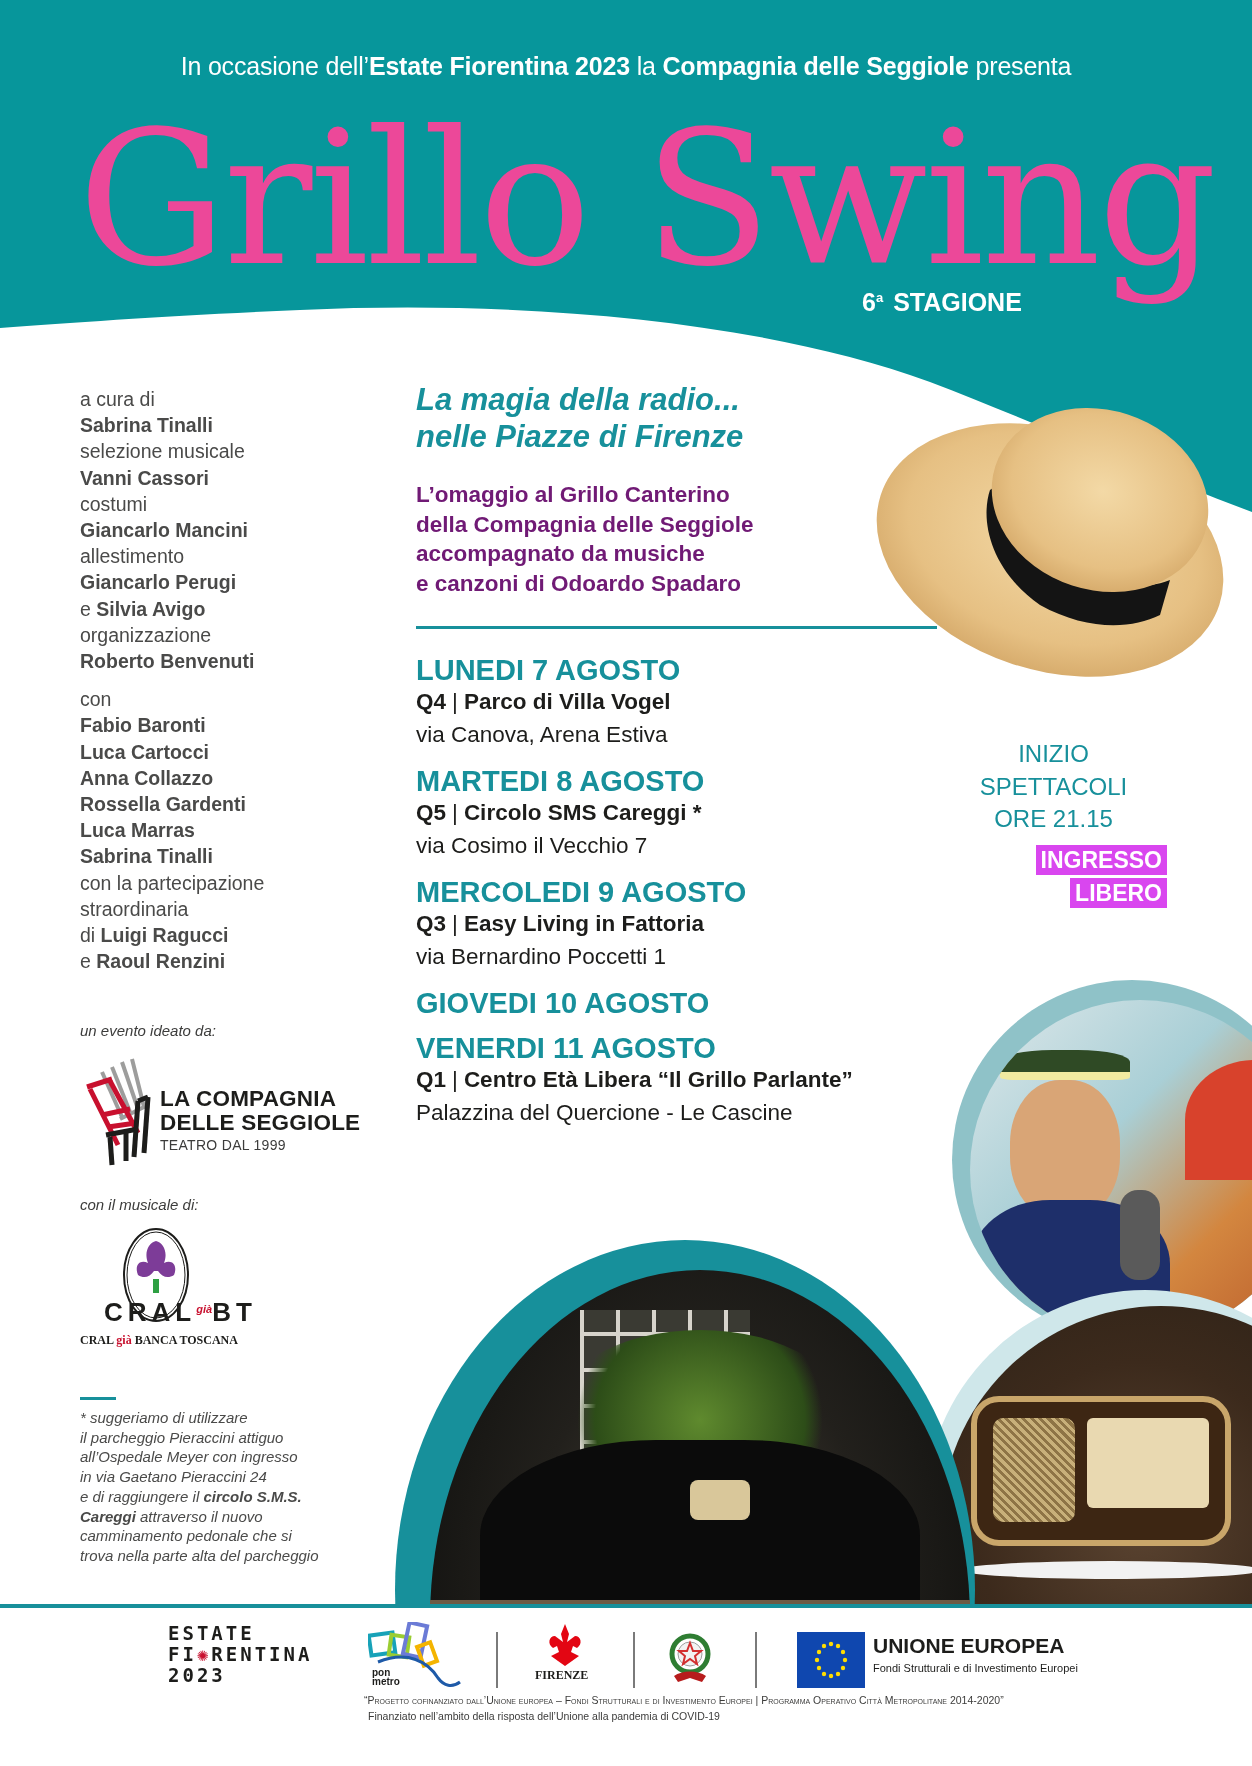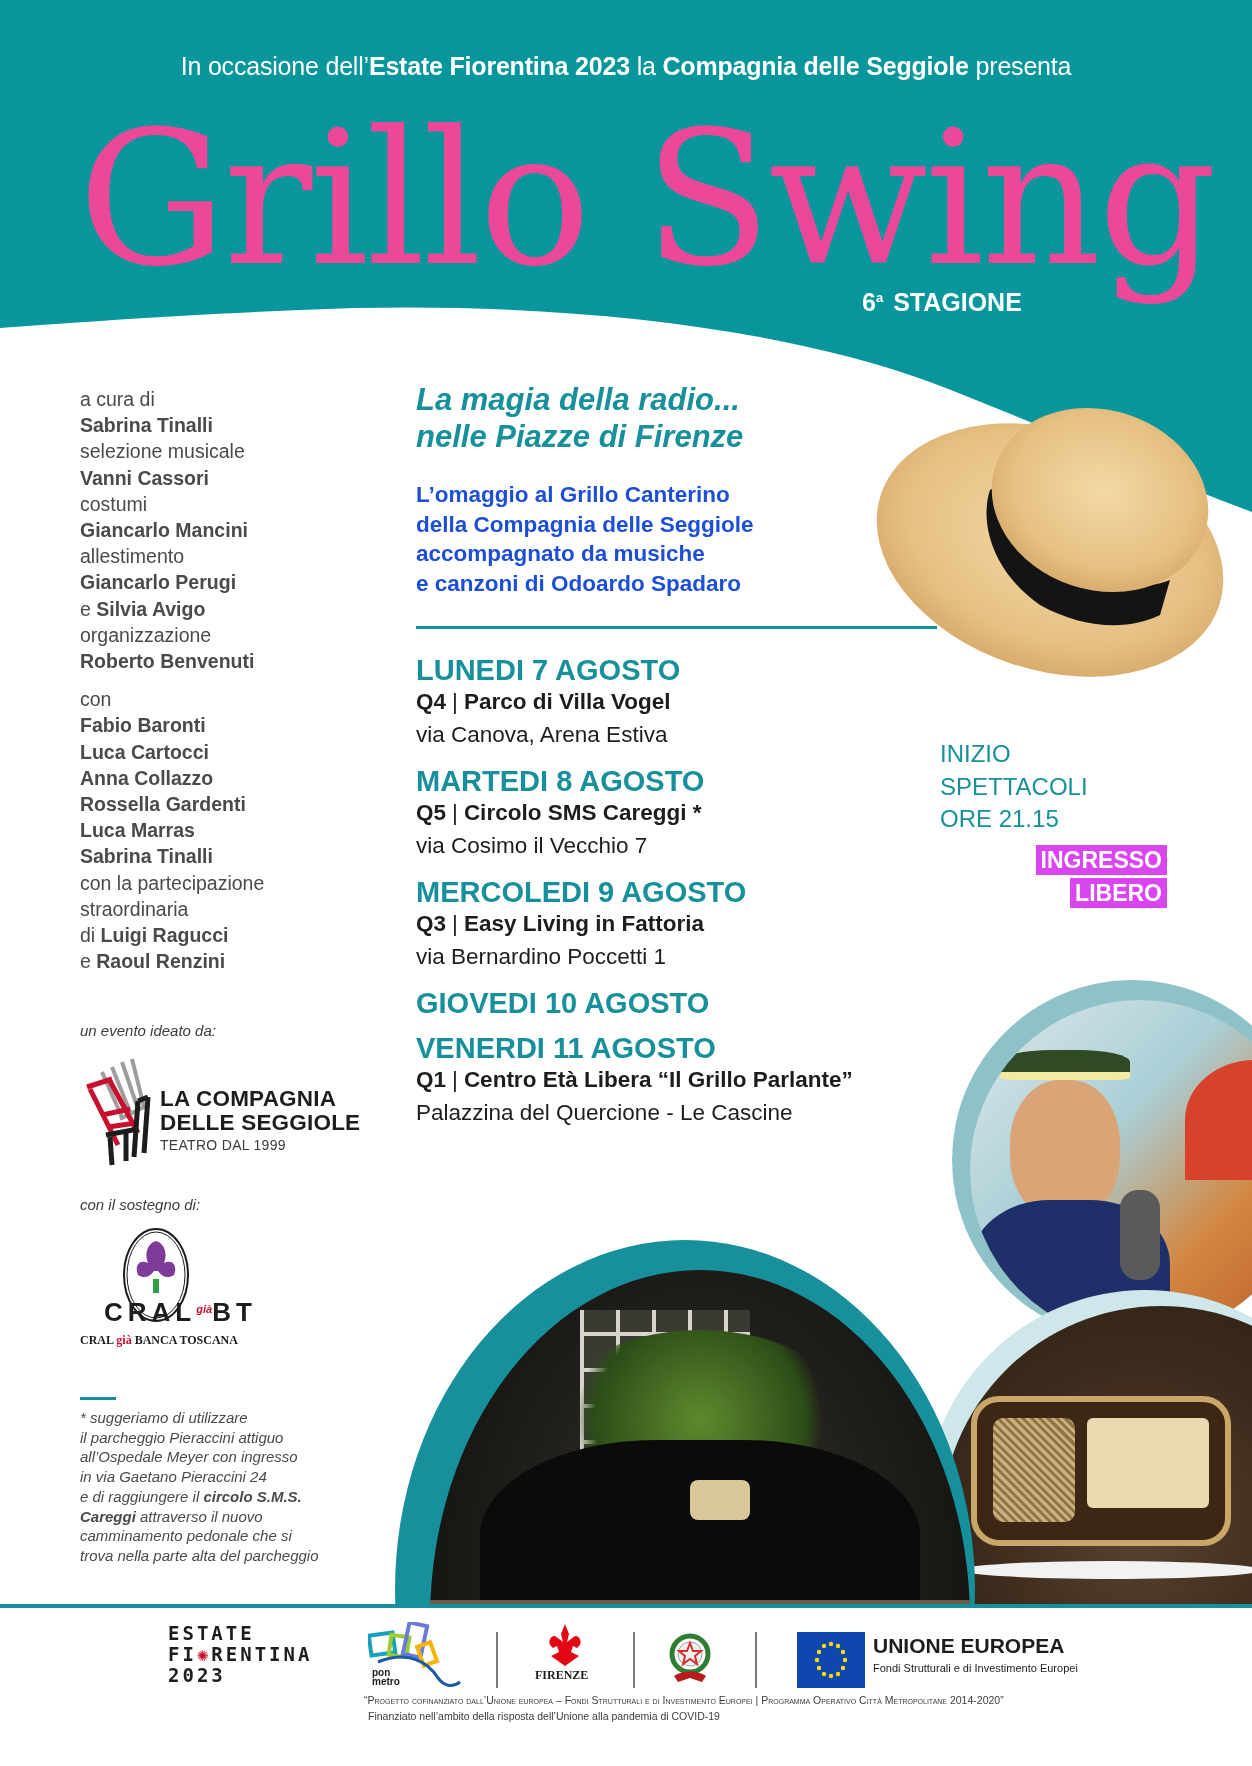--- a/index.html
+++ b/index.html
@@ -31,33 +31,33 @@
   .logo-cral { left: 96px; top: 1225px; width: 150px; height: 130px; z-index: 2; }
   .cral-caption { left: 80px; top: 1333px; font-family: "Liberation Serif", serif; font-weight: 700; font-size: 12px; color: #1d1d1b; z-index: 2; }
   .cral-caption .gia { color: #c8102e; }
 
   .note-line { left: 80px; top: 1397px; width: 36px; height: 3px; background: #17909b; z-index: 2; }
   .note { left: 80px; top: 1408px; width: 320px; font-size: 15px; line-height: 19.7px; font-style: italic; color: #4a4a49; z-index: 2; }
   .note b { font-weight: 700; }
 
   
   .tagline { left: 416px; top: 381px; color: #17909b; font-size: 31px; font-weight: 700; font-style: italic; line-height: 37px; z-index: 2; }
-  .desc { left: 416px; top: 480px; color: #1d4ed8; font-size: 22.5px; font-weight: 700; line-height: 29.5px; z-index: 2; }
+  .desc { left: 416px; top: 480px; color: #701a75; font-size: 22.5px; font-weight: 700; line-height: 29.5px; z-index: 2; }
   .sep { left: 416px; top: 626px; width: 521px; height: 3px; background: #17909b; z-index: 2; }
 
   .events { left: 416px; top: 655px; width: 560px; z-index: 2; }
   .event { margin-bottom: 15px; }
   .event-date { color: #17909b; font-weight: 700; font-size: 29px; line-height: 30px; }
   .event-venue { color: #1d1d1b; font-weight: 700; font-size: 22.5px; line-height: 33px; white-space: nowrap; }
   .event-venue .pipe { font-weight: 400; margin: 0 6px; }
   .event-venue .tail { font-weight: 400; }
   .event-addr { color: #1d1d1b; font-weight: 400; font-size: 22.5px; line-height: 33px; white-space: nowrap; }
 
   
-  .start { left: 940px; top: 738px; width: 227px; text-align: left; color: #17909b; font-size: 24px; line-height: 32.5px; z-index: 2; }
+  .start { left: 940px; top: 738px; width: 227px; text-align: center; color: #17909b; font-size: 24px; line-height: 32.5px; z-index: 2; }
   .badge-wrap { left: 940px; top: 845px; width: 227px; text-align: right; z-index: 2; }
   .badge { display: inline-block; background: #d946ef; color: #ffffff; font-weight: 700; font-size: 23px; line-height: 30px; padding: 0 5px; margin-bottom: 3px; }
 
   
   .hat { left: 870px; top: 380px; width: 370px; height: 310px; z-index: 1; }
   .circle-spadaro { left: 952px; top: 980px; width: 360px; height: 360px; border-radius: 50%; background: #8fc2c8; z-index: 1; overflow: hidden; }
   .circle-spadaro .inner { position: absolute; left: 18px; top: 20px; width: 340px; height: 340px; border-radius: 50%; background: linear-gradient(135deg, #dfe8ea 0%, #a9cfd6 40%, #d3863f 70%, #b85a2b 100%); overflow: hidden; }
   .circle-radio { left: 925px; top: 1290px; width: 440px; height: 440px; border-radius: 50%; background: #cfe7ea; z-index: 1; overflow: hidden; }
   .circle-radio .inner { position: absolute; left: 16px; top: 16px; width: 440px; height: 440px; border-radius: 50%; background: radial-gradient(circle at 45% 50%, #5a4330 0%, #3c2a1c 50%, #2a2016 100%); }
   .arch { left: 395px; top: 1240px; width: 580px; height: 700px; border-radius: 50%; background: #17909b; z-index: 1; overflow: hidden; }
@@ -147,21 +147,21 @@
         <line x1="56" y1="44" x2="66" y2="40"></line>
     </g>
   </svg>
   <div class="cds-text">
     <div>LA COMPAGNIA</div>
     <div>DELLE SEGGIOLE</div>
   </div>
   <div class="cds-sub">TEATRO DAL 1999</div>
 </div>
 
-<div class="abs label-italic" style="left:80px; top:1196px;">con il sostegno di:</div>
+<div class="abs label-italic" style="left:80px; top:1196px;">con il musicale di:</div>
 
 <div class="abs logo-cral">
   <svg width="120" height="110" viewBox="0 0 120 110">
     <ellipse cx="60" cy="50" rx="32" ry="46" fill="none" stroke="#1d1d1b" stroke-width="2"></ellipse>
     <ellipse cx="60" cy="50" rx="29" ry="43" fill="none" stroke="#1d1d1b" stroke-width="1"></ellipse>
     <path d="M60 16 C52 18 48 28 52 38 C44 34 38 40 42 50 C48 54 54 52 58 46 L62 46 C66 52 72 54 78 50 C82 40 76 34 68 38 C72 28 68 18 60 16 Z" fill="#7d3c98"></path>
     <rect x="57" y="54" width="6" height="14" fill="#2ea043"></rect>
   </svg>
   <div style="position:absolute; left:8px; top:72px; font-family:'Liberation Sans', sans-serif; font-weight:700; font-size:26px; letter-spacing:5px; color:#1d1d1b;">
     <span>CRAL</span><span style="color:#c8102e; font-size:11px; font-style:italic; letter-spacing:0; vertical-align:8px;">già</span><span>BT</span>

